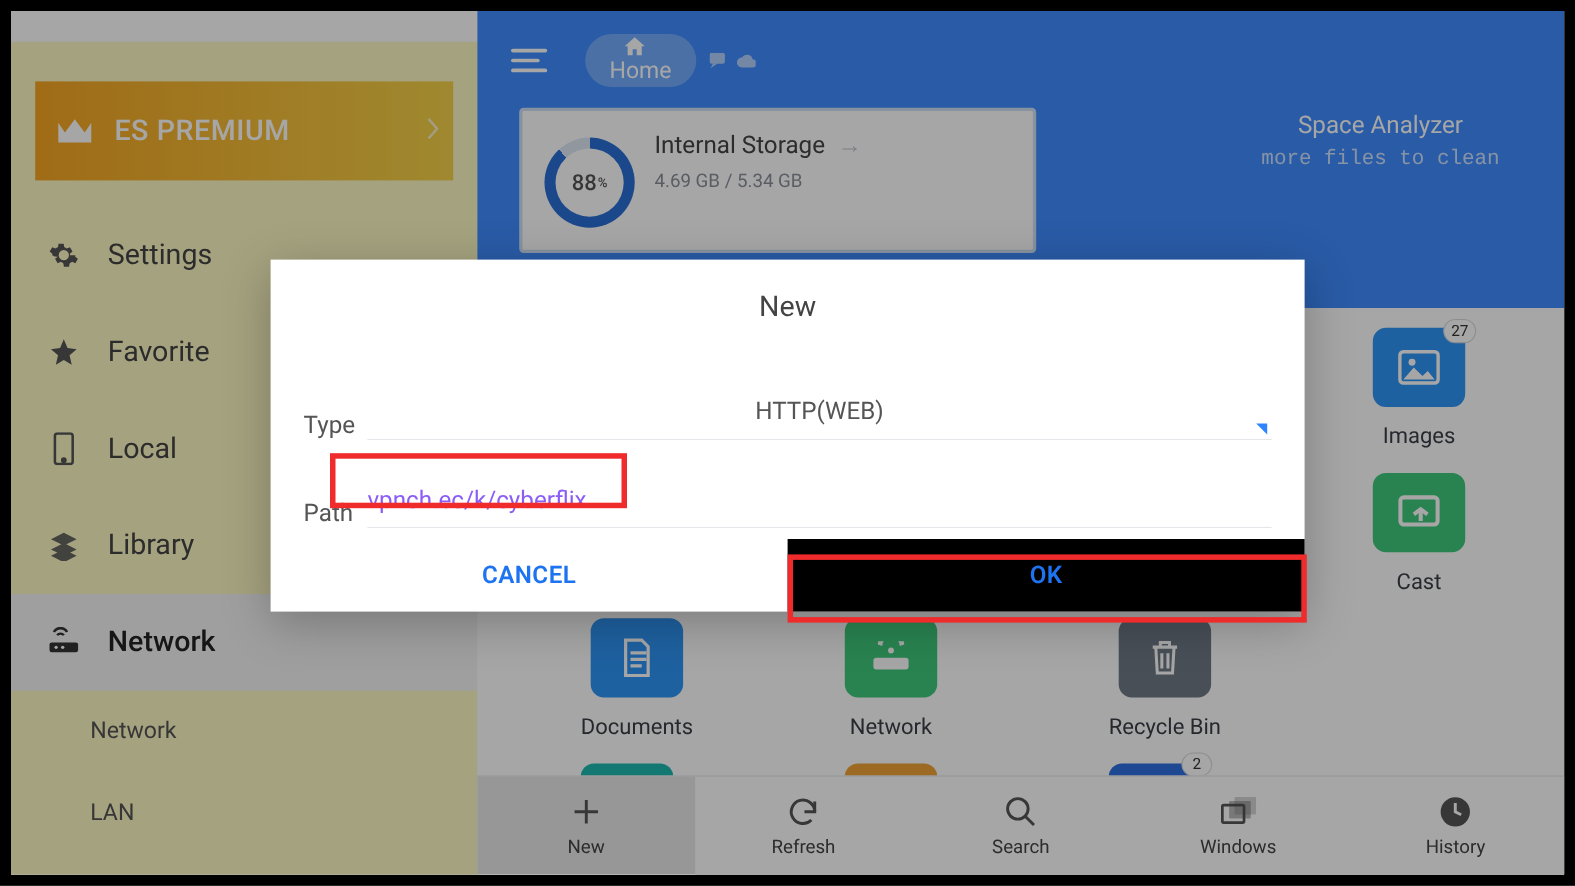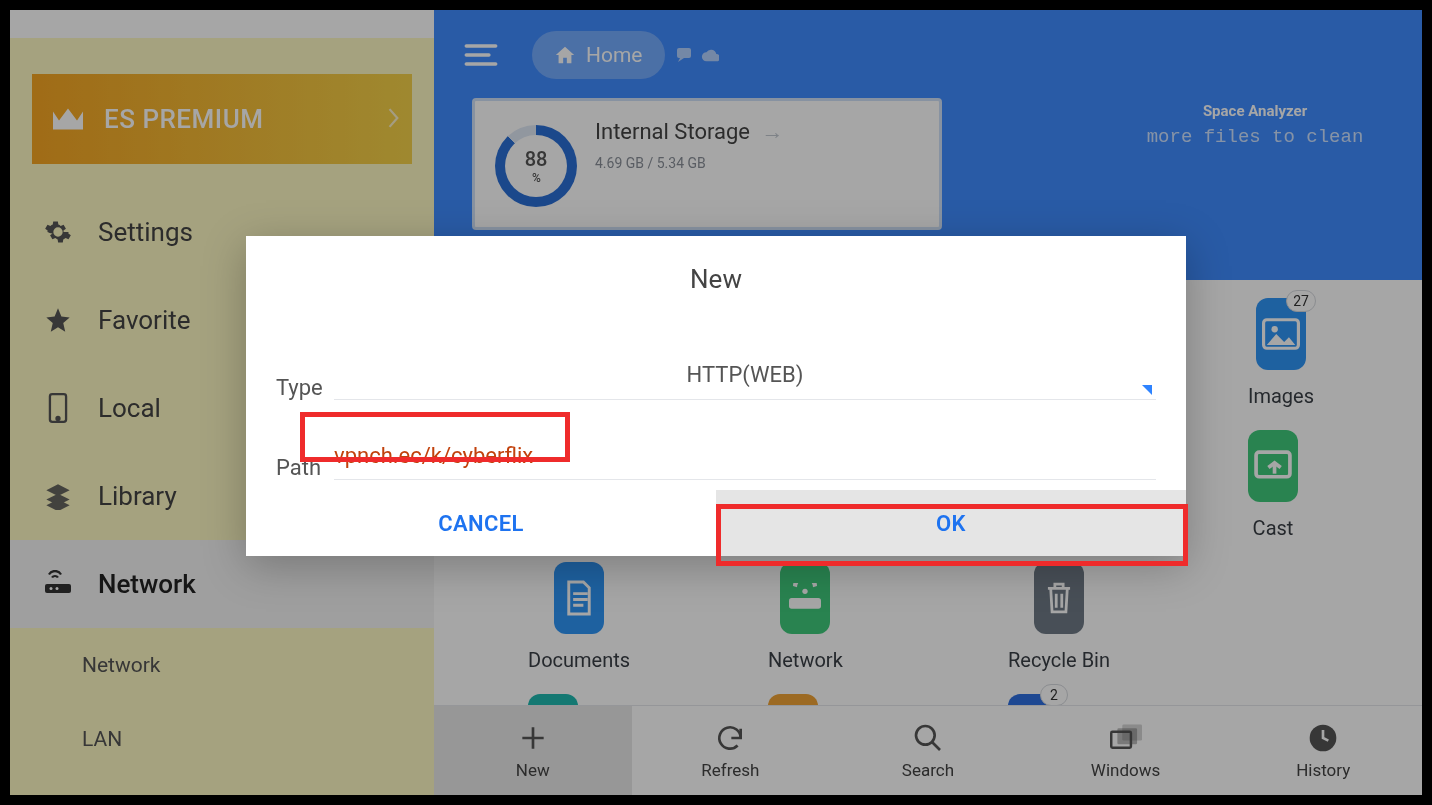--- a/index.html
+++ b/index.html
@@ -37,58 +37,58 @@
   .main {
     position: absolute; left: 424px; top: 0; right: 0; height: 100%;
     background: linear-gradient(180deg,#3f8cff 0%, #3f8cff 270px, #fff 270px, #fff 100%);
   }
   .toprow {
     position: absolute; left: 30px; top: 18px; height: 54px; display: flex; align-items:center;
   }
   .hamburger { width: 40px; height: 30px; color:#fff; display:flex; align-items:center; }
   .home-pill {
     margin-left: 28px; height: 48px; border-radius: 24px; background: rgba(255,255,255,.28);
-    display: flex; align-items:center; color: #fff; font-size: 21px; padding: 0 22px;
+    display: flex; align-items:center; color: #fff; font-size: 21px; padding: 0 22px; flex-direction: column;
   }
   .home-pill svg { margin-right: 10px; }
   .status-dots { margin-left: 12px; color: rgba(255,255,255,.55); display:flex; gap:8px; }
   .storage-card {
     position: absolute; left: 38px; top: 88px; width: 470px; height: 132px;
     background: #fff; border: 3px solid #cfe0f7; border-radius: 4px;
     display: flex; align-items: flex-start; padding: 18px 20px;
   }
   .pct-circle { width: 82px; height: 82px; position: relative; margin-right: 18px; margin-top: 6px; }
   .pct-circle .ring {
     width: 100%; height: 100%; border-radius: 50%;
     background: conic-gradient(#2a6fd6 0deg, #2a6fd6 317deg, #dfe8f5 317deg, #dfe8f5 360deg);
     display:flex; align-items:center; justify-content:center;
   }
   .pct-circle .inner {
     width: 62px; height: 62px; border-radius: 50%; background:#fff;
-    display:flex; align-items:center; justify-content:center; font-size: 20px; color:#555; font-weight:500;flex-direction:column;
+    display:flex; align-items:center; justify-content:center; font-size: 20px; color:#555; font-weight:500;
   }
   .pct-circle .inner sub{ font-size:12px; margin-left:1px;}
   .storage-title { font-size: 22px; color:#444; }
   .storage-title .arr{ color:#c2c8d0; margin-left:6px;}
-  .storage-sub { font-size: 14px; color:#8a9099; margin-top: 10px; }
+  .storage-sub { font-size: 17px; color:#8a9099; margin-top: 10px; }
   .analyzer {
     position: absolute; right: 52px; top: 92px; width: 230px; text-align:center; color:#fff;
   }
-  .analyzer-title { font-size: 15px; font-weight:700; }
+  .analyzer-title { font-size: 22px; font-weight:400; }
   .analyzer-sub { font-size: 19px; color: rgba(255,255,255,.75); margin-top:6px;font-family:Liberation Mono, monospace;}
   .analyzer-btn {
     margin: 18px auto 0; width: 170px; height: 44px; border: 1.5px solid #fff; border-radius: 22px;
     display:flex; align-items:center; justify-content:center; font-size: 20px;
   }
   
   .tile {
     position:absolute; display:flex; flex-direction:column; align-items:center;
   }
   .tile .box {
-    width: 50px; height: 72px; border-radius: 12px; display:flex; align-items:center; justify-content:center;
+    width: 84px; height: 72px; border-radius: 12px; display:flex; align-items:center; justify-content:center;
     position:relative; color:#fff;
   }
   .tile .label { margin-top: 14px; font-size: 20px; color:#3a3f46; }
   .badge {
     position:absolute; top:-8px; right:-10px; min-width:28px; height:22px; padding:0 6px;
     background:#fff; border-radius: 11px; border:1px solid #d6d9de;
     display:flex; align-items:center; justify-content:center; font-size:14px; color:#333;
   }
   
   .toolbar {
@@ -122,34 +122,34 @@
     color:#555; border-bottom:1px solid #e4e6ea; position:relative;
   }
   .type-select .tri {
     position:absolute; right:4px; bottom:4px; width:0; height:0;
     border-left:10px solid transparent; border-top:10px solid #2e83ff; transform:rotate(0deg);
   }
   .row-path .value {
     border-bottom:1px solid #e4e6ea; padding-bottom: 2px;
   }
   .path-input {
-    height: 44px; width: 100%; border: none; outline: none; font-size: 22px; color:#c2410c;
+    height: 44px; width: 100%; border: none; outline: none; font-size: 22px; color:#8b5cf6;
     background: transparent;
   }
   .path-box-highlight {
     position:absolute; border:5px solid #ef2b2b; pointer-events:none;
   }
   .dlg-actions {
     display:flex; height: 66px; margin-top: 10px;
   }
   .dlg-btn {
     flex:1; display:flex; align-items:center; justify-content:center;
     font-size: 22px; font-weight:600; color:#1e73f0; letter-spacing:.4px;
   }
-  .dlg-btn.ok { background:#e5e5e5; }
+  .dlg-btn.ok { background:#000000; }
   .ok-highlight {
     position:absolute; border:5px solid #ef2b2b; pointer-events:none;
   }
 </style>
 </head>
 <body>
 
 <div class="frame">
 
   <div class="sidebar">

